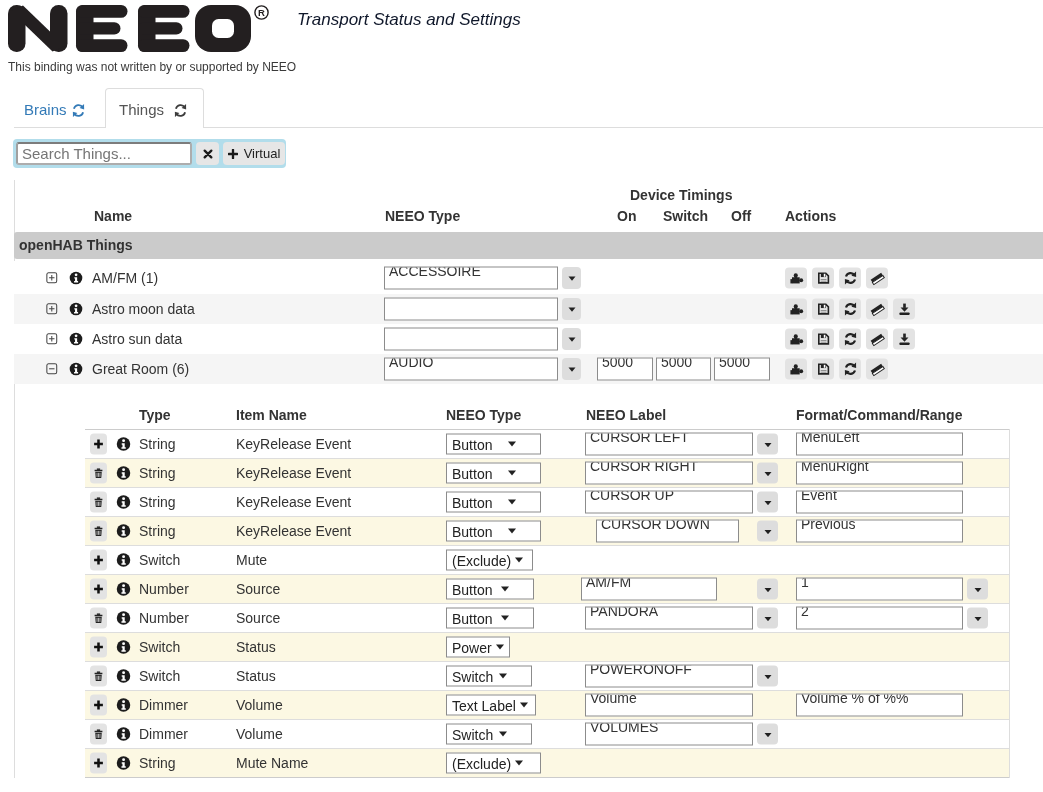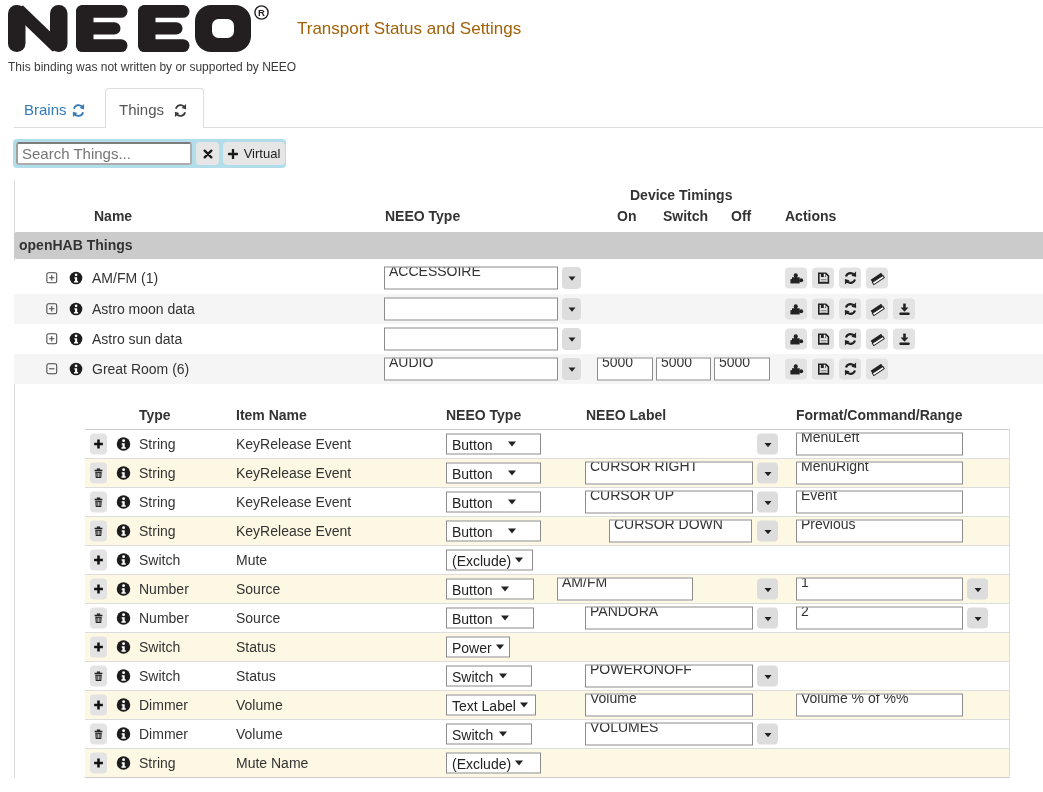--- a/index.html
+++ b/index.html
@@ -34,21 +34,21 @@
       <rect x="68" y="17.2" width="44.5" height="12.4" rx="6.2"></rect>
       <rect x="68" y="34.2" width="51.5" height="12.8" rx="6.4"></rect>
     </g>
     <use href="#neeo-e" x="62"></use>
   </g>
   <rect x="187" y="0" width="56" height="47" rx="16" fill="#231f20"></rect>
   <rect x="204" y="14" width="22" height="19" rx="6.5" fill="#fff"></rect>
   <circle cx="253.5" cy="7.5" r="6.6" fill="none" stroke="#231f20" stroke-width="1.4"></circle>
   <text x="253.5" y="11.2" font-size="9.5" font-weight="bold" text-anchor="middle" fill="#231f20" font-family="Liberation Sans">R</text>
 </svg>
-<div class="abs" style="left:297px;top:19px;font-size:17px;color:#a16207">Transport Status and Settings</div>
+<div class="abs" style="left:297px;top:10px;font-size:17px;font-style:italic;color:#0f172a">Transport Status and Settings</div>
 <div class="abs" style="left:8px;top:60px;font-size:12px;color:#3a3a3a">This binding was not written by or supported by NEEO</div>
 
 <div class="abs" style="left:14px;top:127px;width:1029px;height:1px;background:#ddd"></div>
 <div class="abs" style="left:105px;top:88px;width:99px;height:40px;background:#fff;border:1px solid #ddd;border-bottom:none;border-radius:4px 4px 0 0"></div>
 <div class="abs" style="left:24px;top:101px;font-size:15px;color:#337ab7">Brains</div>
 <svg class="abs" style="left:71px;top:103px" width="15" height="15" viewBox="0 0 16 16">
     <g stroke="#337ab7" fill="#337ab7">
       <path d="M3.1 6.2 A5.2 5.2 0 0 1 12.5 4.6" fill="none" stroke-width="1.9"></path>
       <path d="M13.9 1.0 L14.0 6.8 L9.2 5.4 Z" stroke="none"></path>
       <path d="M12.9 9.8 A5.2 5.2 0 0 1 3.5 11.4" fill="none" stroke-width="1.9"></path>
@@ -254,20 +254,21 @@
     </div>
   <svg class="vc" style="left:31px" width="15" height="15" viewBox="0 0 16 16">
       <use href="#i-info"></use>
     </svg>
   <div class="vc" style="left:54px">String</div>
   <div class="vc" style="left:151px">KeyRelease Event</div>
   <div class="sel" style="left:361px;width:95px">
       <span>Button</span>
       <span class="tri"></span>
     </div>
+  <div class="tin" style="left:500px;width:168px">CURSOR LEFT</div>
   <div class="caretbtn" style="left:672px;width:21px;height:21px">
       <svg width="14" height="14" viewBox="0 0 16 16">
         <use href="#i-caret"></use>
       </svg>
     </div>
   <div class="tin" style="left:711px;width:167px">MenuLeft</div>
 </div>
 <div class="srow yellow" style="top:458px;border-top-color:#ddd">
   <div class="sbtn" style="left:5px">
       <svg width="13" height="13" viewBox="0 0 16 16">
@@ -322,21 +323,21 @@
     </div>
   <svg class="vc" style="left:31px" width="15" height="15" viewBox="0 0 16 16">
       <use href="#i-info"></use>
     </svg>
   <div class="vc" style="left:54px">String</div>
   <div class="vc" style="left:151px">KeyRelease Event</div>
   <div class="sel" style="left:361px;width:95px">
       <span>Button</span>
       <span class="tri"></span>
     </div>
-  <div class="tin" style="left:524px;width:143px">CURSOR DOWN</div>
+  <div class="tin" style="left:511px;width:143px">CURSOR DOWN</div>
   <div class="caretbtn" style="left:672px;width:21px;height:21px">
       <svg width="14" height="14" viewBox="0 0 16 16">
         <use href="#i-caret"></use>
       </svg>
     </div>
   <div class="tin" style="left:711px;width:167px">Previous</div>
 </div>
 <div class="srow white" style="top:545px;border-top-color:#ddd">
   <div class="sbtn" style="left:5px">
       <svg width="13" height="13" viewBox="0 0 16 16">
@@ -361,21 +362,21 @@
     </div>
   <svg class="vc" style="left:31px" width="15" height="15" viewBox="0 0 16 16">
       <use href="#i-info"></use>
     </svg>
   <div class="vc" style="left:54px">Number</div>
   <div class="vc" style="left:151px">Source</div>
   <div class="sel" style="left:361px;width:88px">
       <span>Button</span>
       <span class="tri"></span>
     </div>
-  <div class="tin" style="left:472px;width:136px">AM/FM</div>
+  <div class="tin" style="left:496px;width:136px">AM/FM</div>
   <div class="caretbtn" style="left:672px;width:21px;height:21px">
       <svg width="14" height="14" viewBox="0 0 16 16">
         <use href="#i-caret"></use>
       </svg>
     </div>
   <div class="tin" style="left:711px;width:167px">1</div>
   <div class="caretbtn" style="left:882px;width:21px;height:21px">
       <svg width="14" height="14" viewBox="0 0 16 16">
         <use href="#i-caret"></use>
       </svg>

